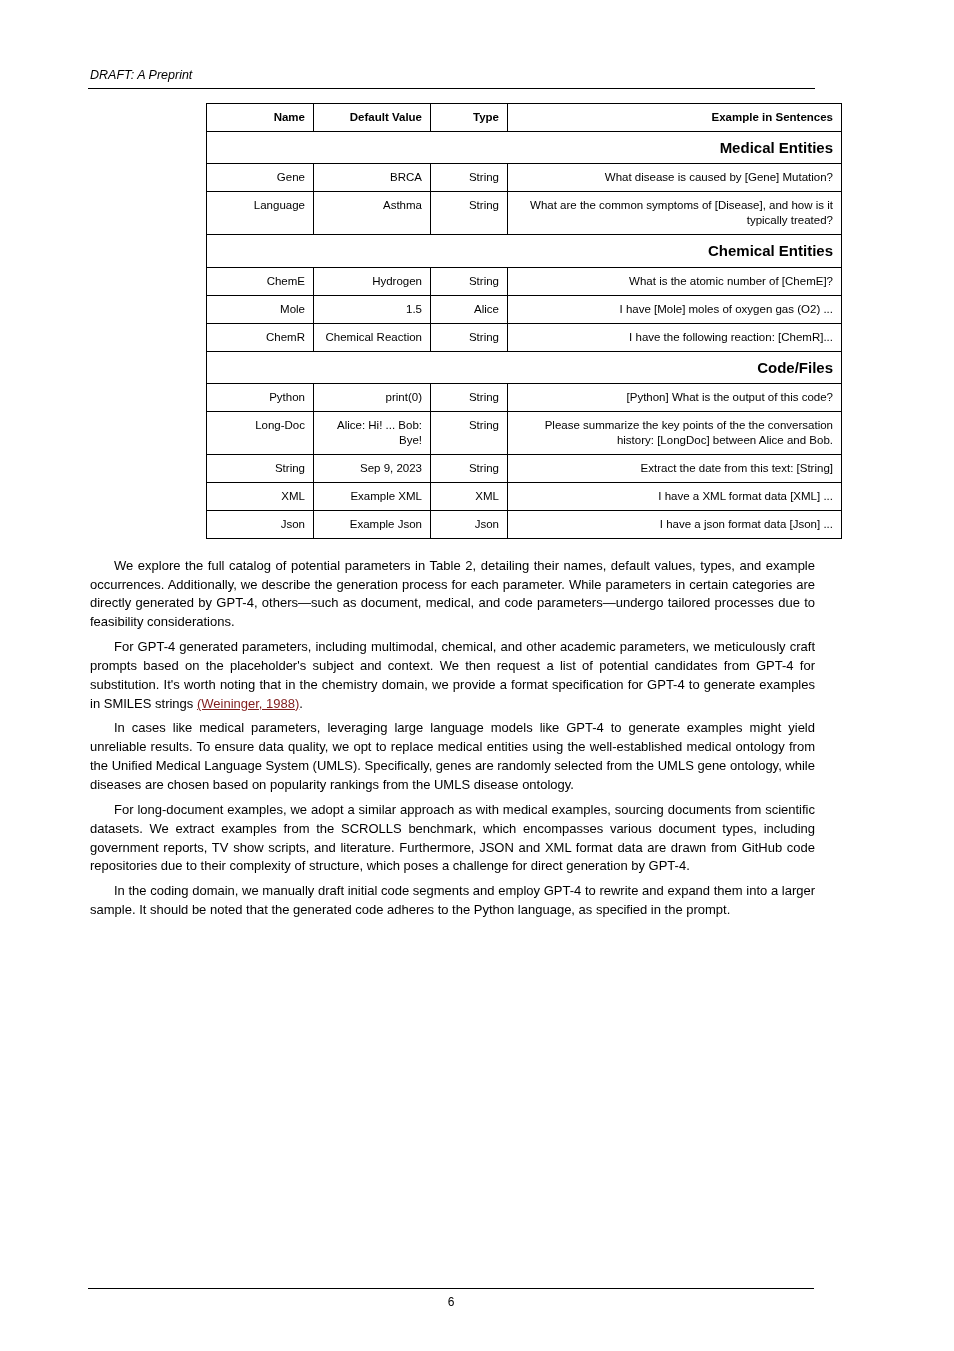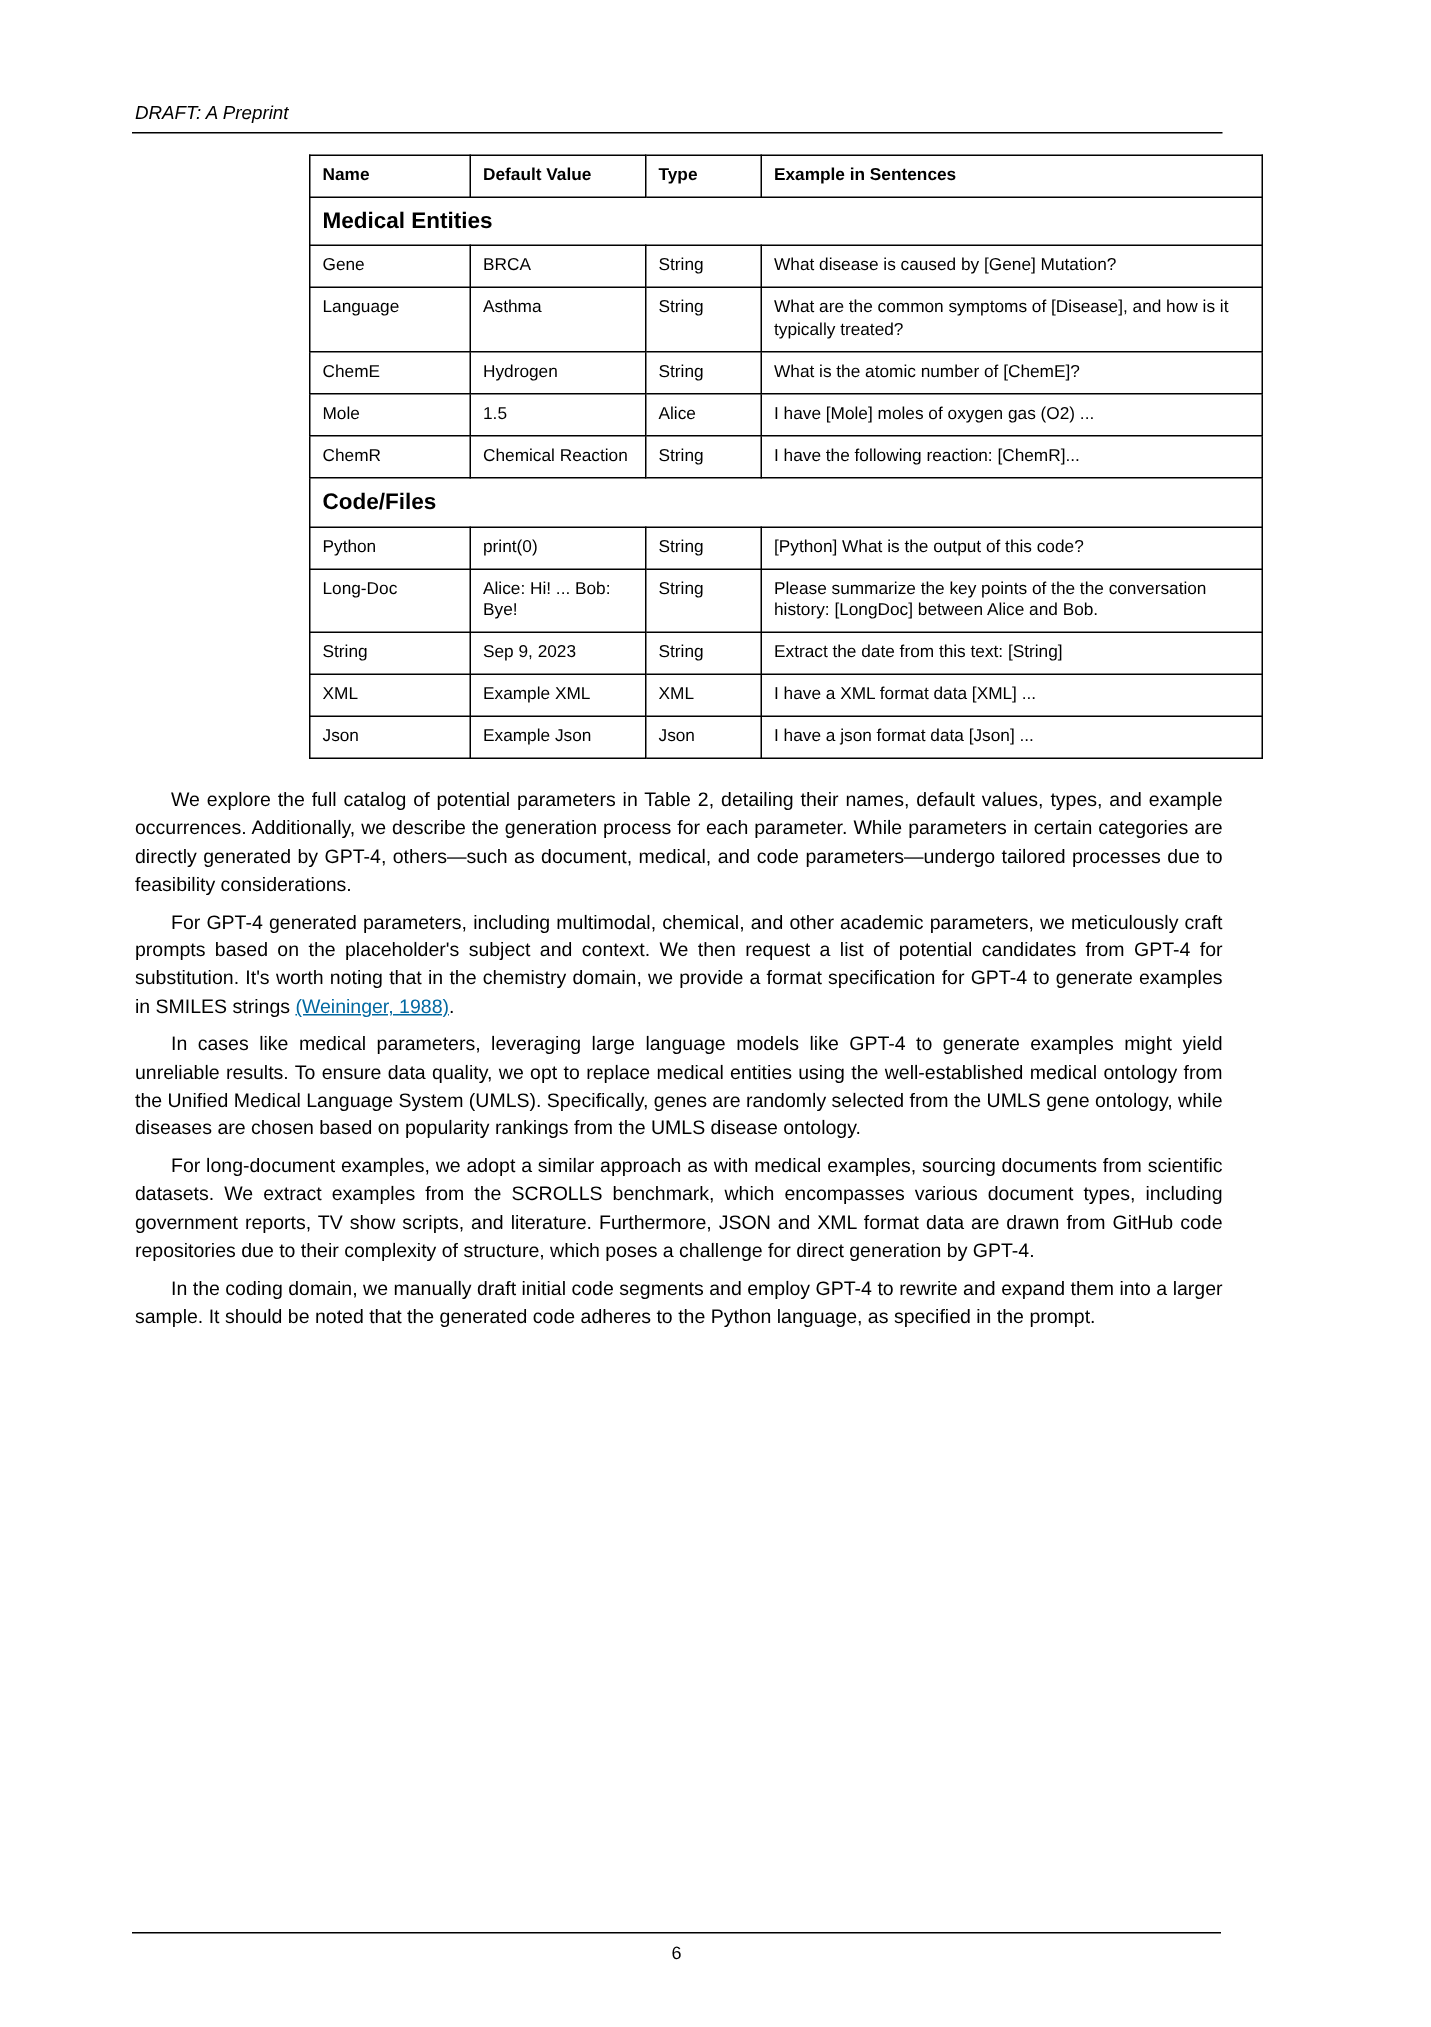--- a/index.html
+++ b/index.html
@@ -35,21 +35,21 @@
     border-collapse: collapse;
     margin-left: 118px;
     width: 636px;
   }
   .tbl td, .tbl th {
     border: 1px solid #000;
     padding: 6px 8px 6px 8px;
     font-size: 11.5px;
     vertical-align: top;
     line-height: 1.3;
-    text-align: left;
+    text-align: right;
     font-weight: normal;
   }
   .tbl th {
     font-weight: bold;
   }
   .tbl .col-name { width: 90px; }
   .tbl .col-default { width: 100px; }
   .tbl .col-type { width: 60px; }
   .tbl .col-example { }
   .tbl .section-row td {
@@ -66,21 +66,21 @@
     line-height: 1.45;
   }
   .body-text p {
     margin: 0 0 6px 0;
     text-align: justify;
   }
   .body-text .indent {
     text-indent: 24px;
   }
   a.link {
-    color: #0369a1;
+    color: #7f1d1d;
   }
 
   .footer {
     position: absolute;
     left: 88px;
     right: 88px;
     bottom: 56px;
   }
   .footer-rule {
     border: none;
@@ -125,20 +125,23 @@
       <td>String</td>
       <td>What disease is caused by [Gene] Mutation?</td>
     </tr>
     <tr>
       <td>Language</td>
       <td>Asthma</td>
       <td>String</td>
       <td>What are the common symptoms of [Disease], and how is it typically treated?</td>
     </tr>
 
+    <tr class="section-row">
+          <td colspan="4">Chemical Entities</td>
+        </tr>
     <tr>
       <td>ChemE</td>
       <td>Hydrogen</td>
       <td>String</td>
       <td>What is the atomic number of [ChemE]?</td>
     </tr>
     <tr>
       <td>Mole</td>
       <td>1.5</td>
       <td>Alice</td>

